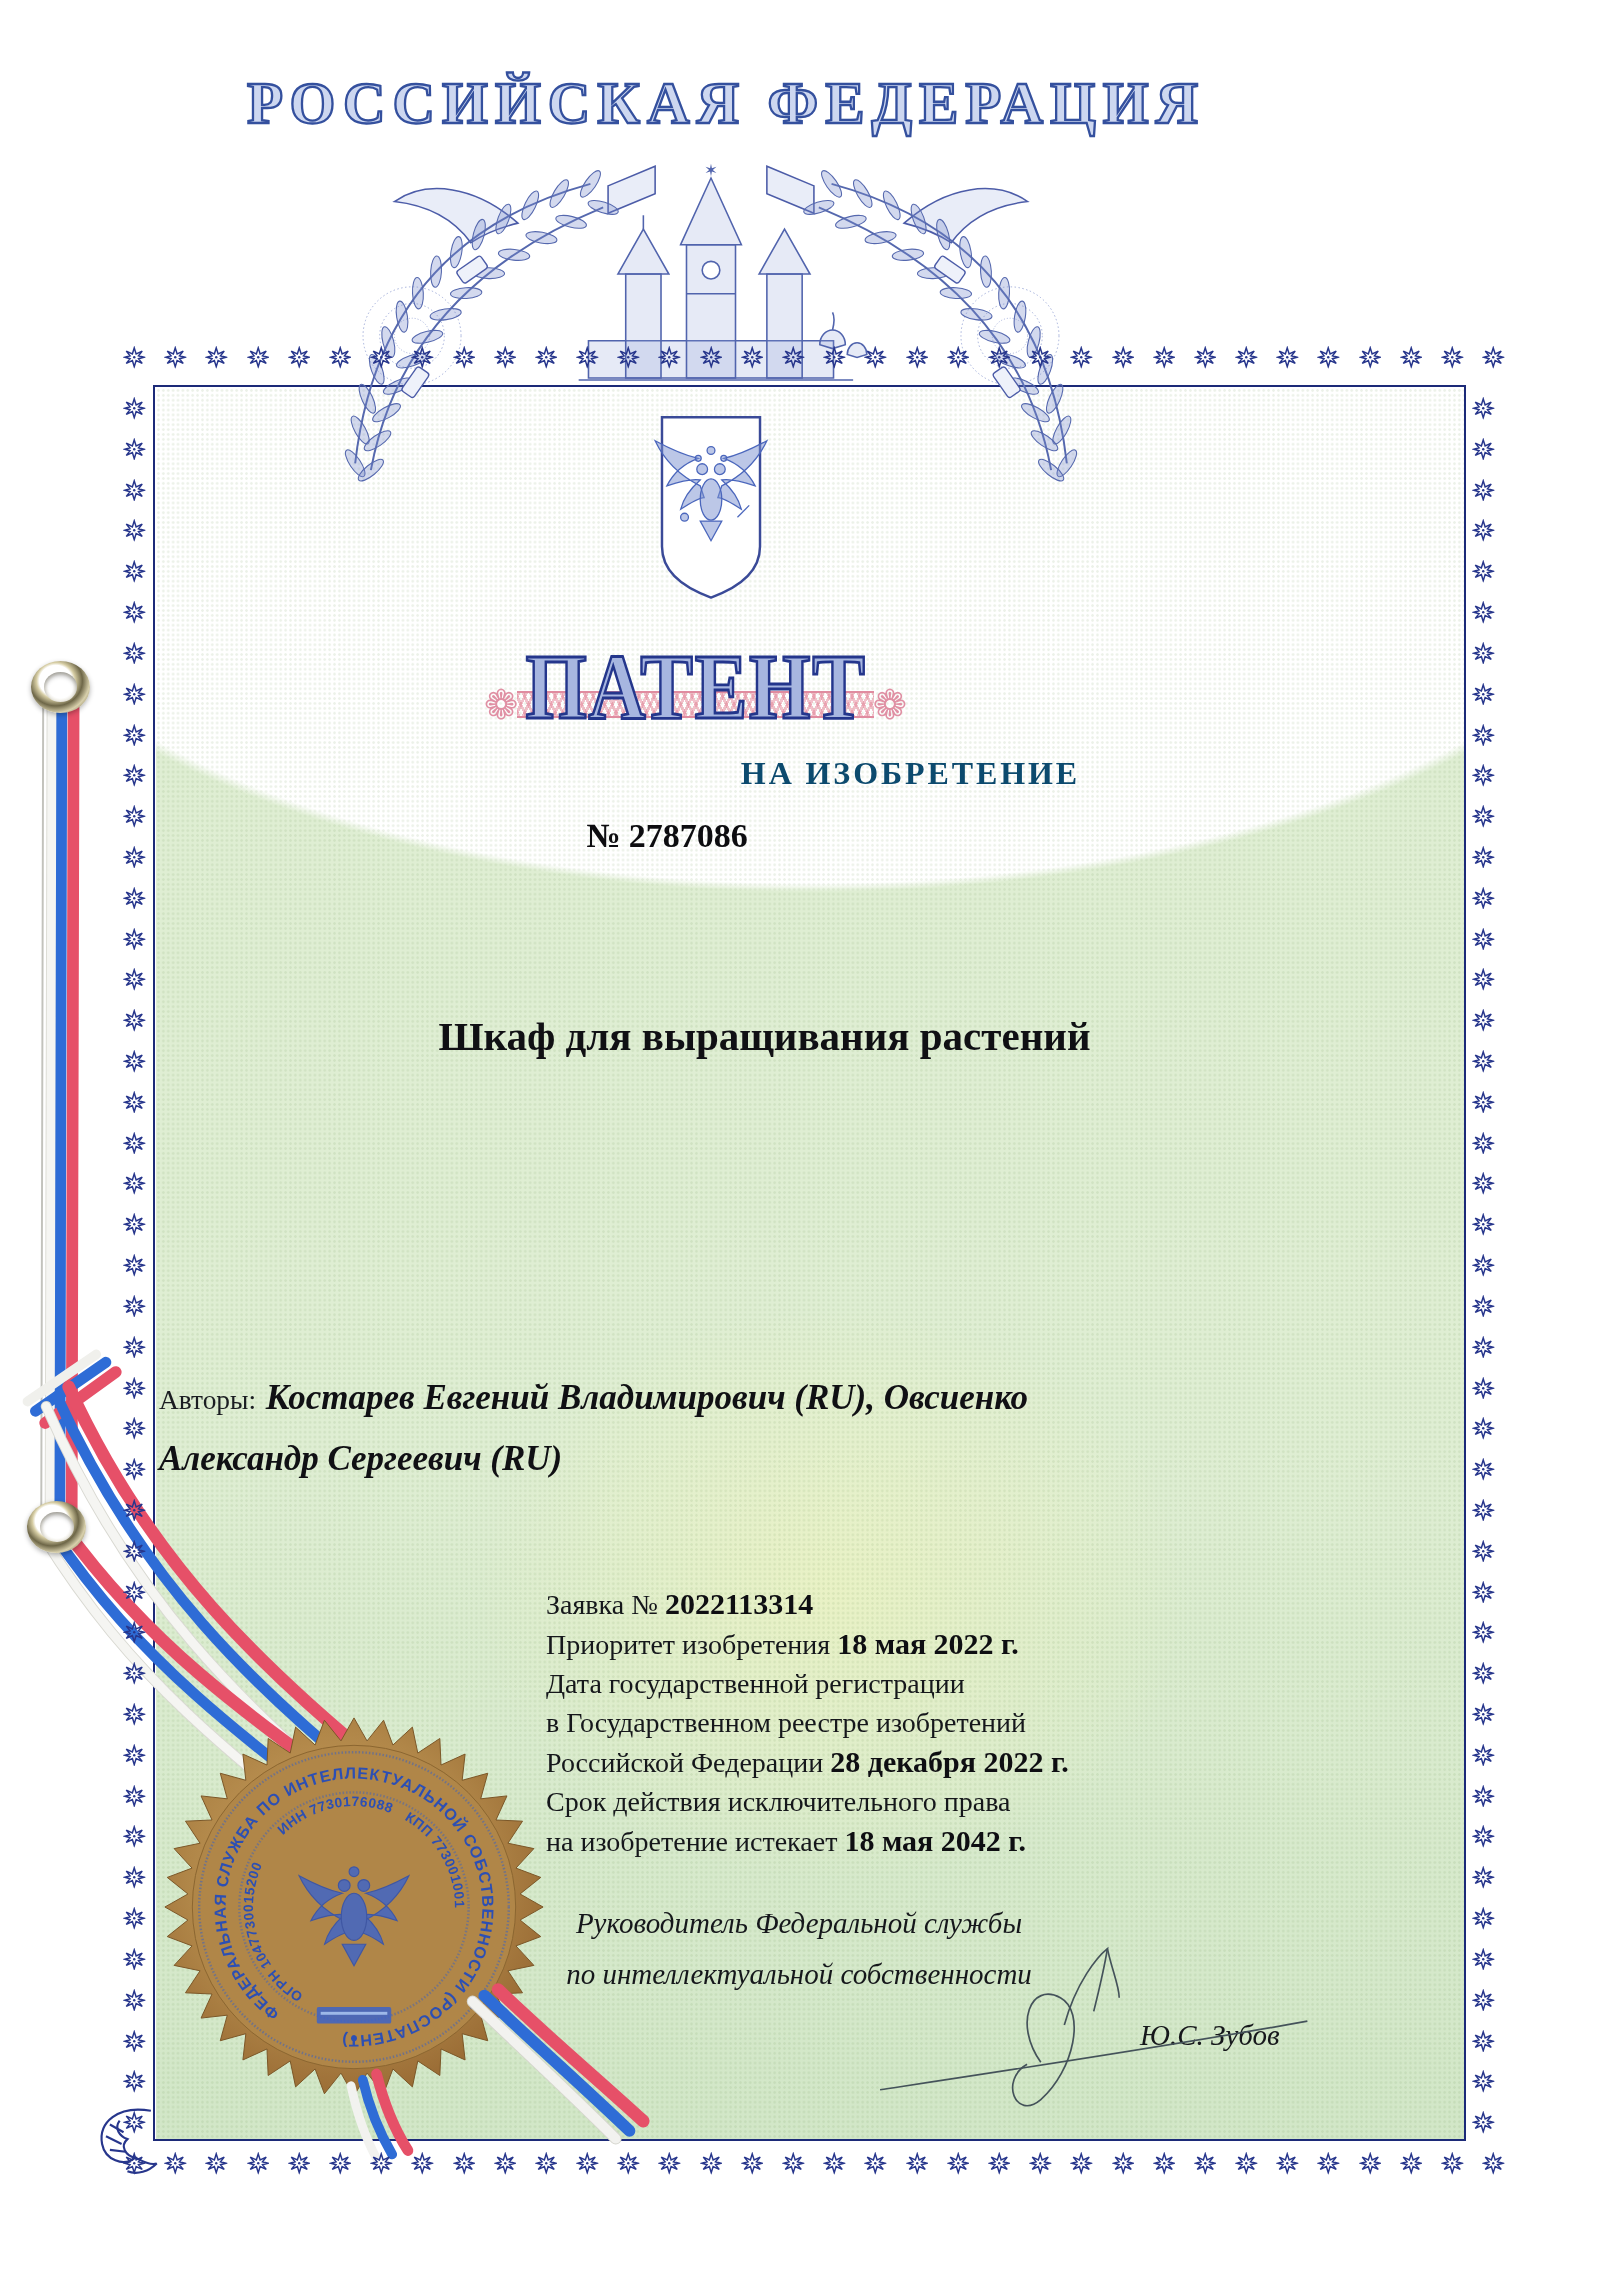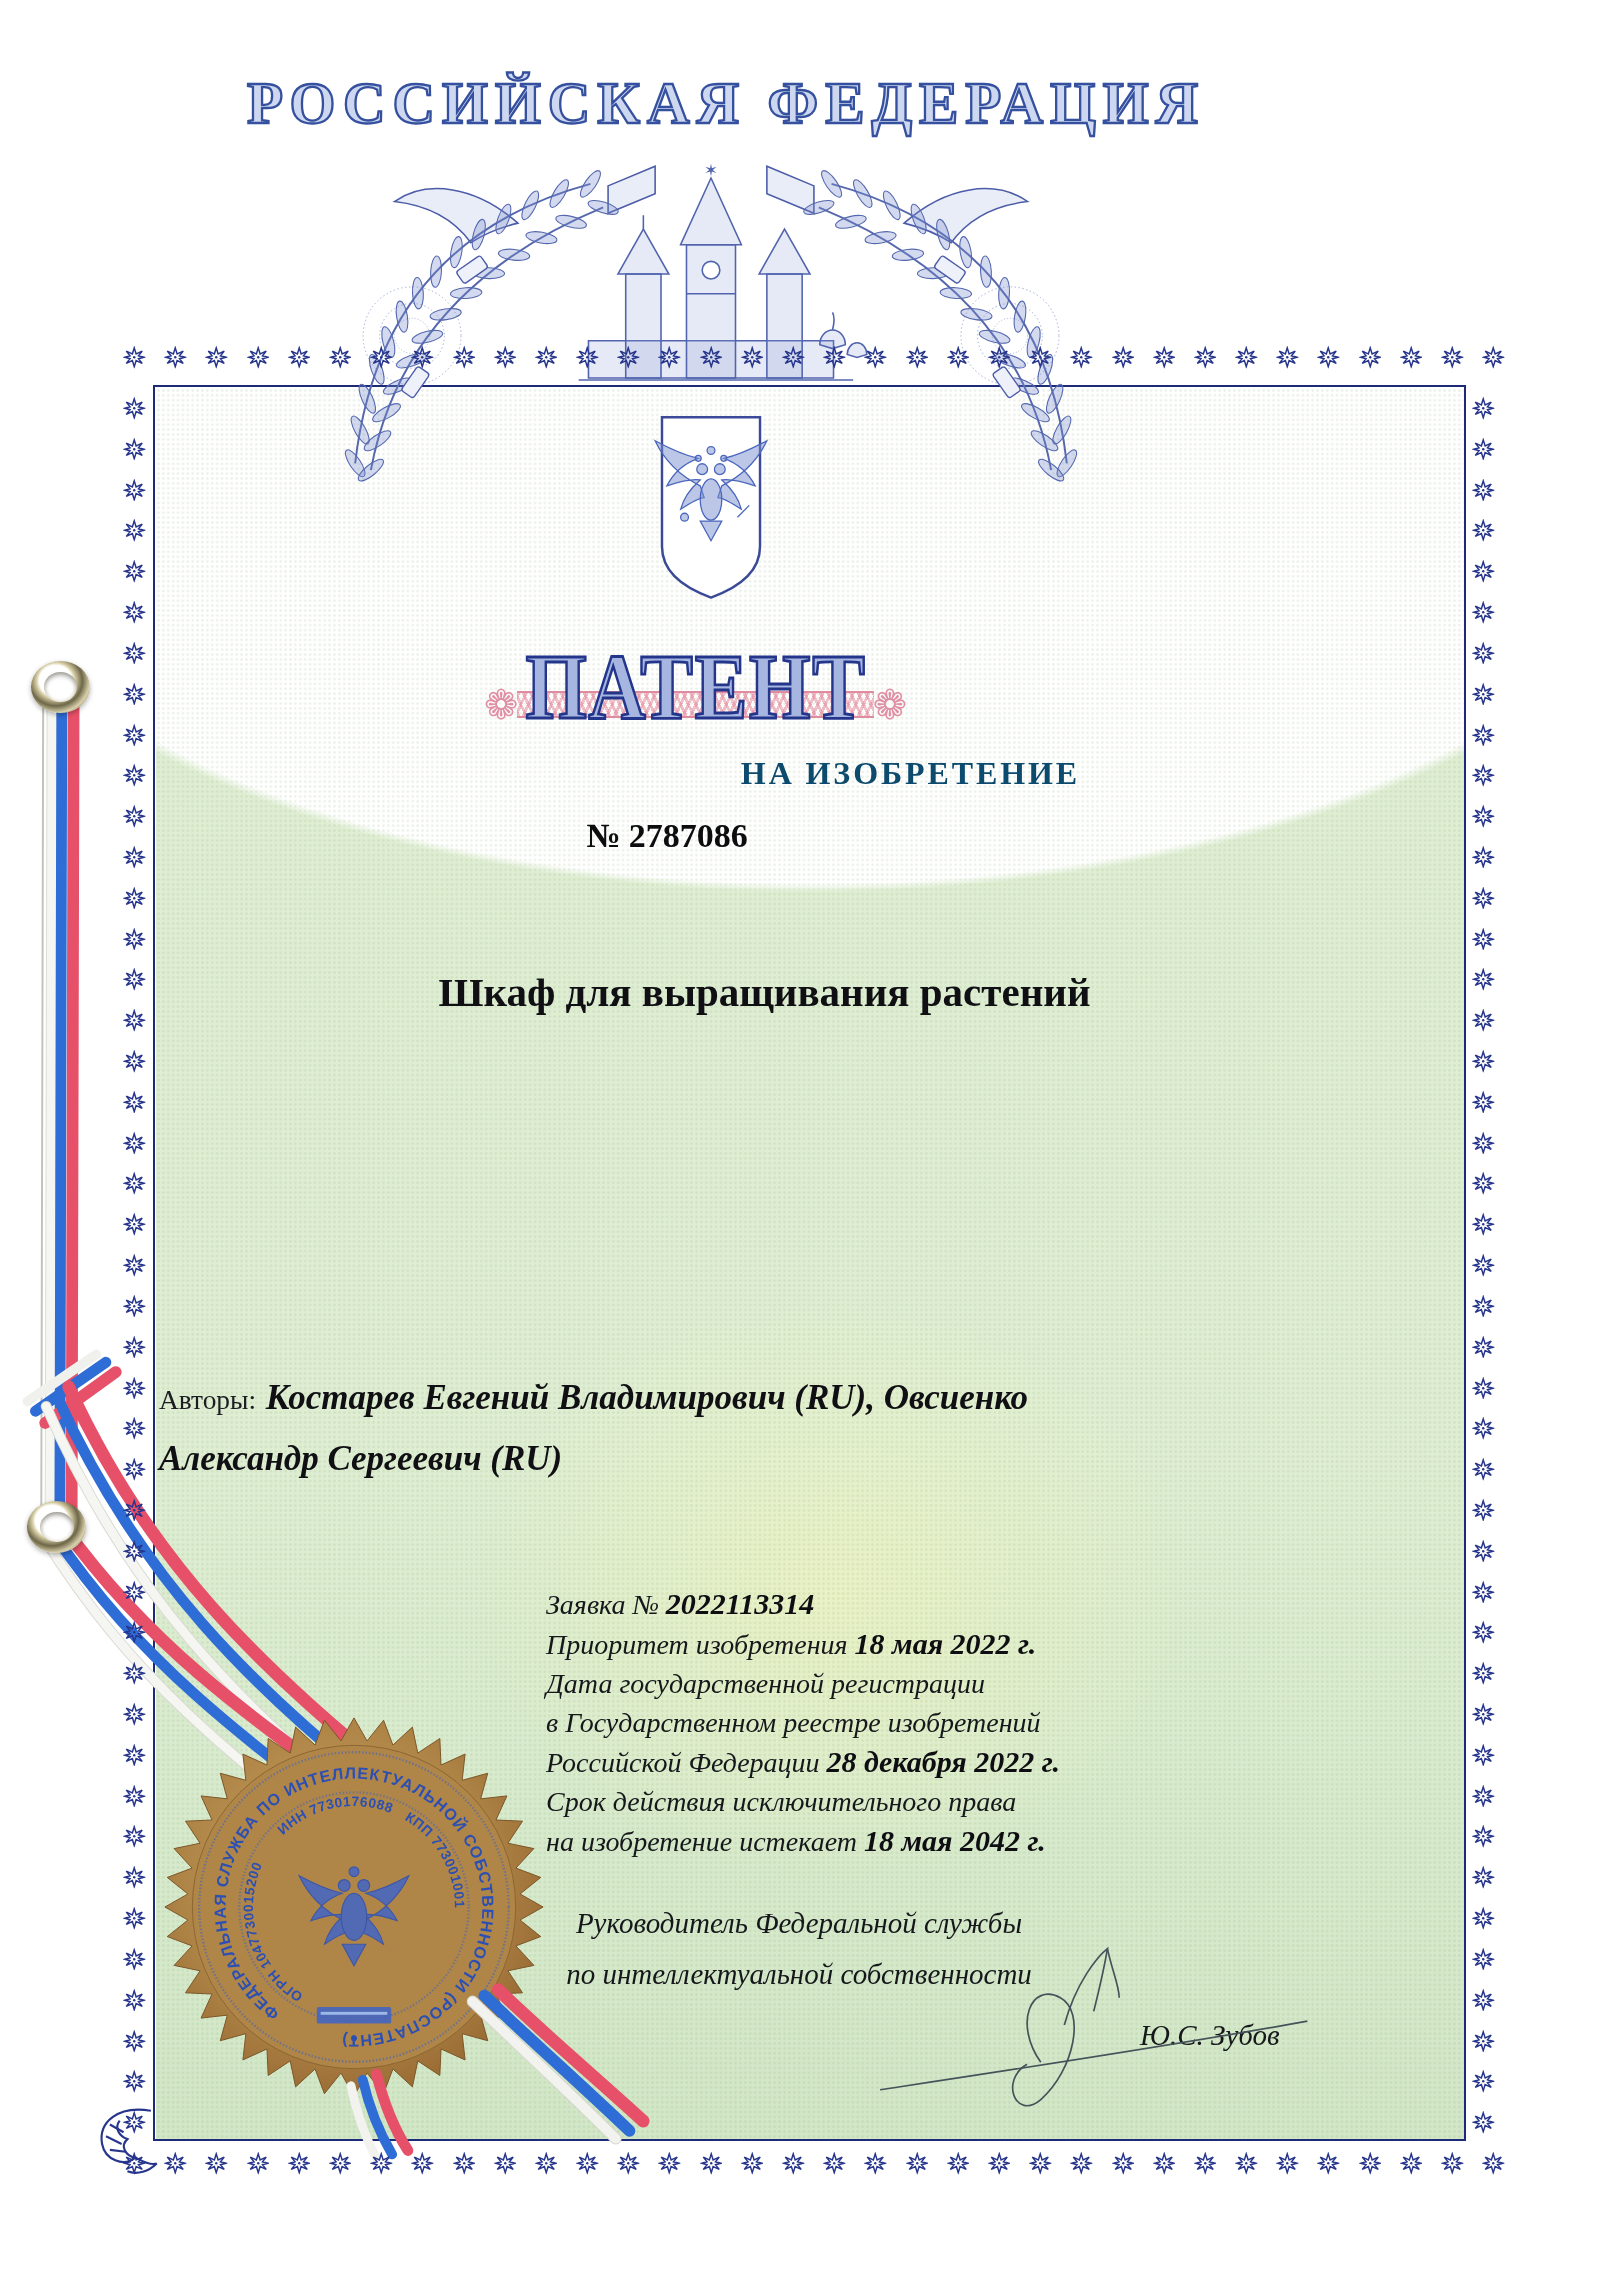--- a/index.html
+++ b/index.html
@@ -36,28 +36,28 @@
   .rosette{position:absolute;top:-11.8px;font-size:41px;color:#e090a4;font-family:"DejaVu Sans",sans-serif;}
   .rosette.left{left:-33px;} .rosette.right{right:-33px;}
   .patent-word{position:absolute;left:353px;top:639px;width:686px;text-align:center;z-index:4;
      font-weight:bold;font-size:94px;line-height:1;color:#a7b6e0;letter-spacing:2px;
      -webkit-text-stroke:2.9px #24368c;transform:scaleX(.84);}
   .patent-sub{position:absolute;left:394px;top:755px;width:686px;text-align:right;z-index:4;
      font-weight:bold;font-size:32px;letter-spacing:2.9px;color:#0c4a6e;}
   .patent-number{position:absolute;left:324px;top:817px;width:686px;text-align:center;z-index:5;
      font-weight:bold;font-size:34px;color:#0d0d10;}
   
-  .title{position:absolute;left:157px;top:968px;width:1215px;text-align:center;z-index:5;
+  .title{position:absolute;left:157px;top:1012px;width:1215px;text-align:center;z-index:5;
      font-weight:bold;font-size:41px;color:#101014;}
   .holder{position:absolute;left:159px;top:1117px;width:1039px;z-index:5;line-height:55px;}
   .authors{position:absolute;left:159px;top:1325px;width:1117px;z-index:5;line-height:55px;margin-top:45px;}
   .lbl{font-size:27.4px;color:#1b1d22;margin-right:9.8px;}
   .bi{font-weight:bold;font-style:italic;font-size:35px;color:#101014;}
   .details{position:absolute;left:546px;top:1584px;z-index:5;}
-  .detail{font-size:28px;line-height:39px;color:#15171b;white-space:nowrap;font-style:italic;}
+  .detail{font-size:28px;line-height:39px;color:#15171b;white-space:nowrap;}
   .detail .b{font-weight:bold;font-size:30px;color:#0e0e12;}
   .sig-block{position:absolute;left:495px;top:1898px;width:608px;z-index:5;text-align:center;
      font-style:italic;font-size:29px;line-height:51px;color:#15171b;}
   .sig-name{position:absolute;left:1140px;top:2019px;z-index:5;font-style:italic;font-size:29px;color:#15171b;}
   
   .ribbons,.tails,.overlay{position:absolute;pointer-events:none;}
   .ribbons{left:0;top:627px;z-index:2;}
   .seal{position:absolute;left:160px;top:1713px;z-index:3;}
   .tails{left:0;top:627px;z-index:4;}
   .overlay{left:0;top:0;z-index:6;}

